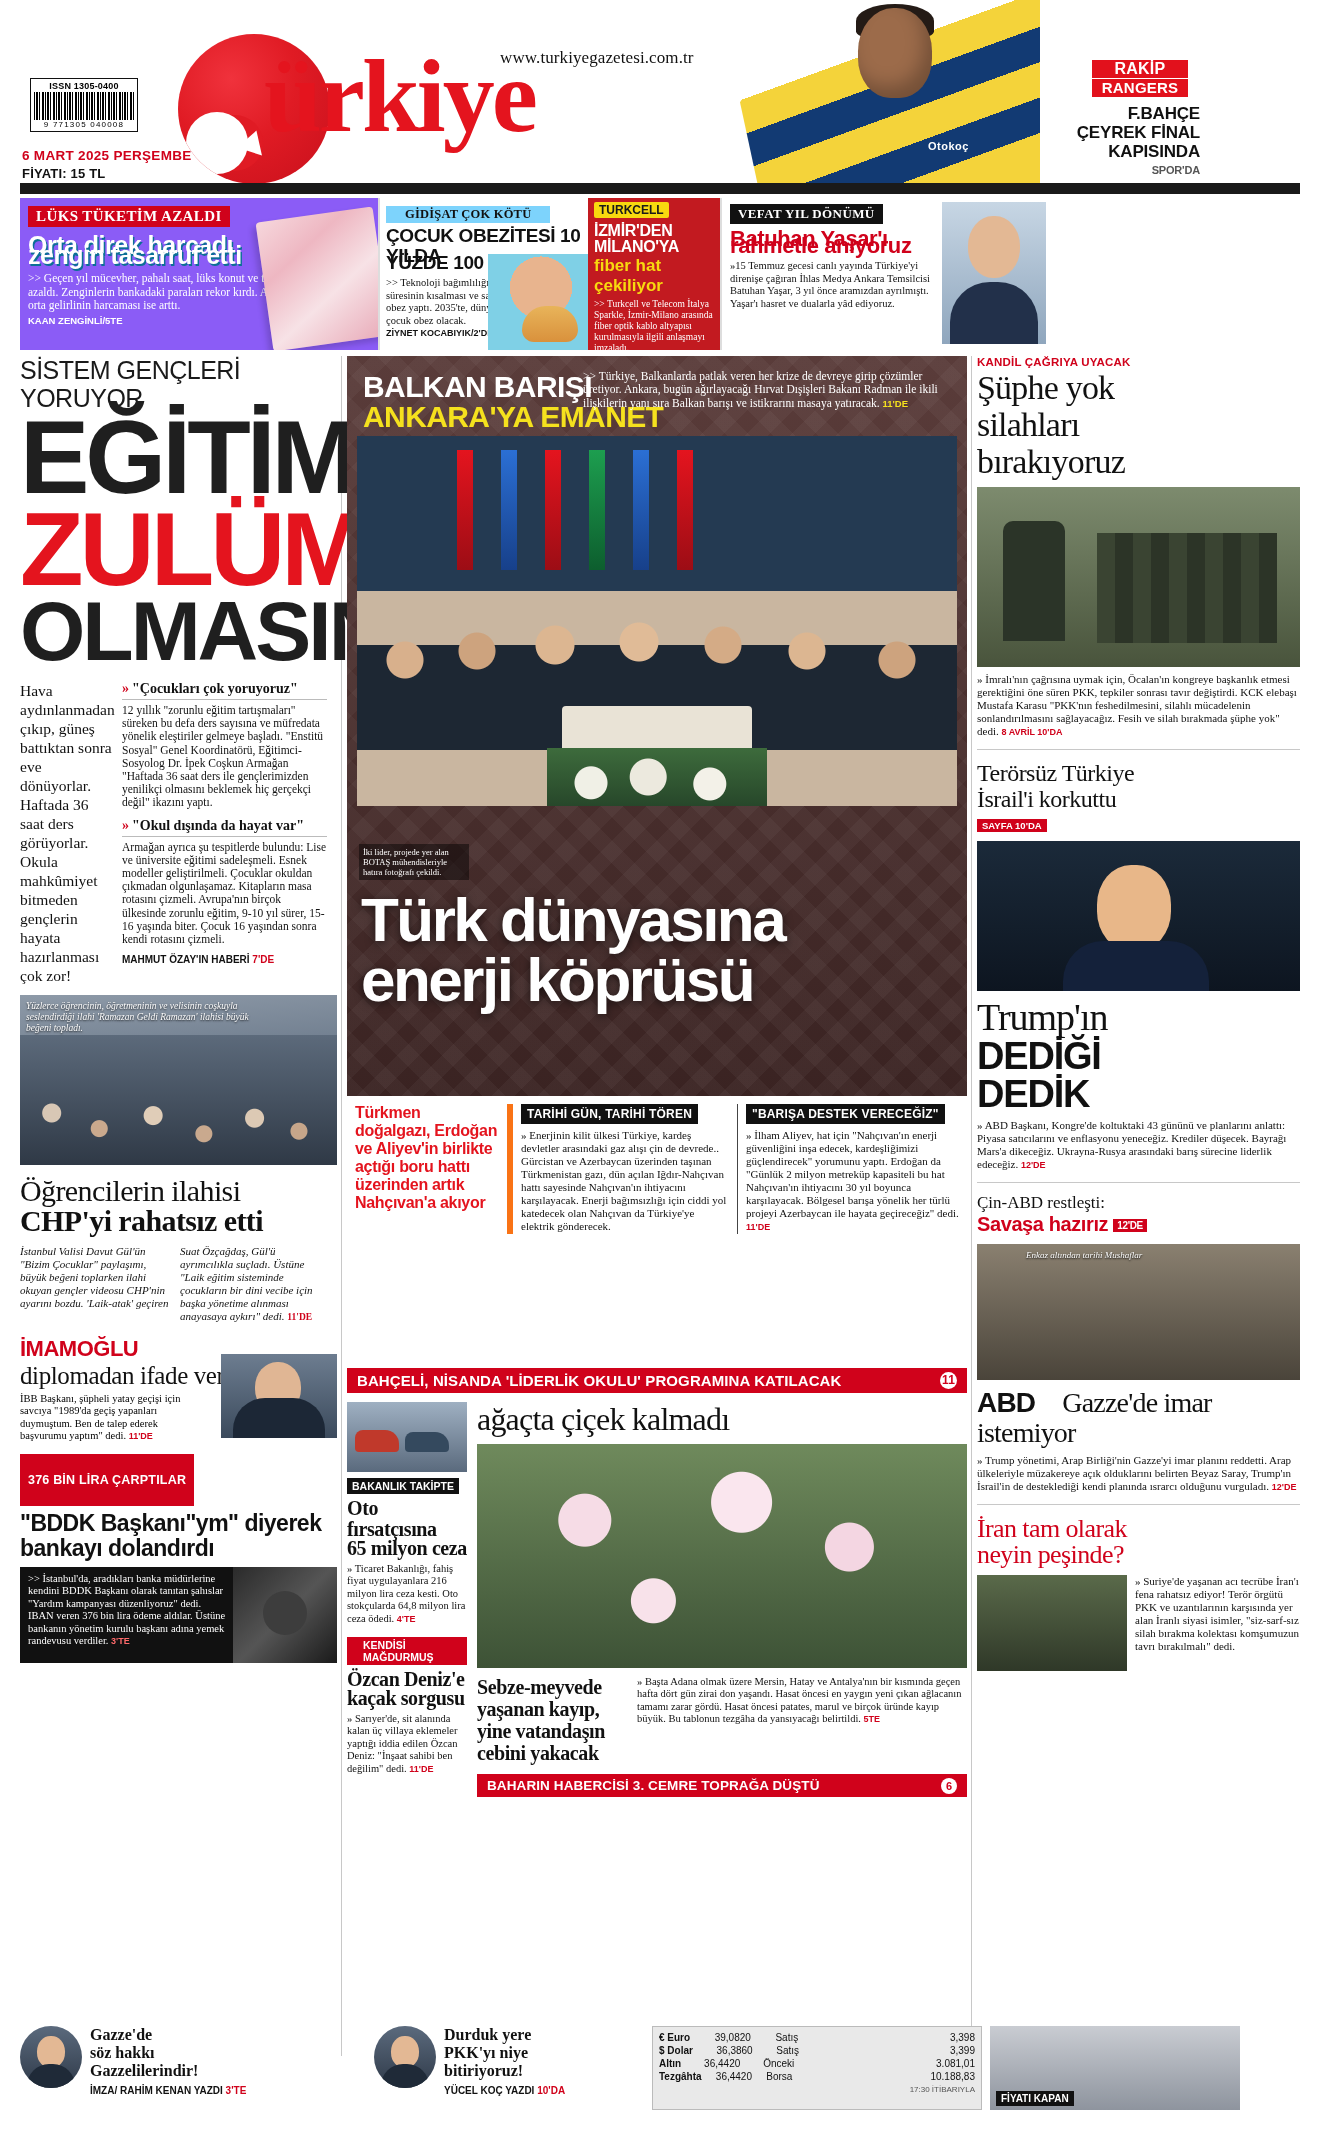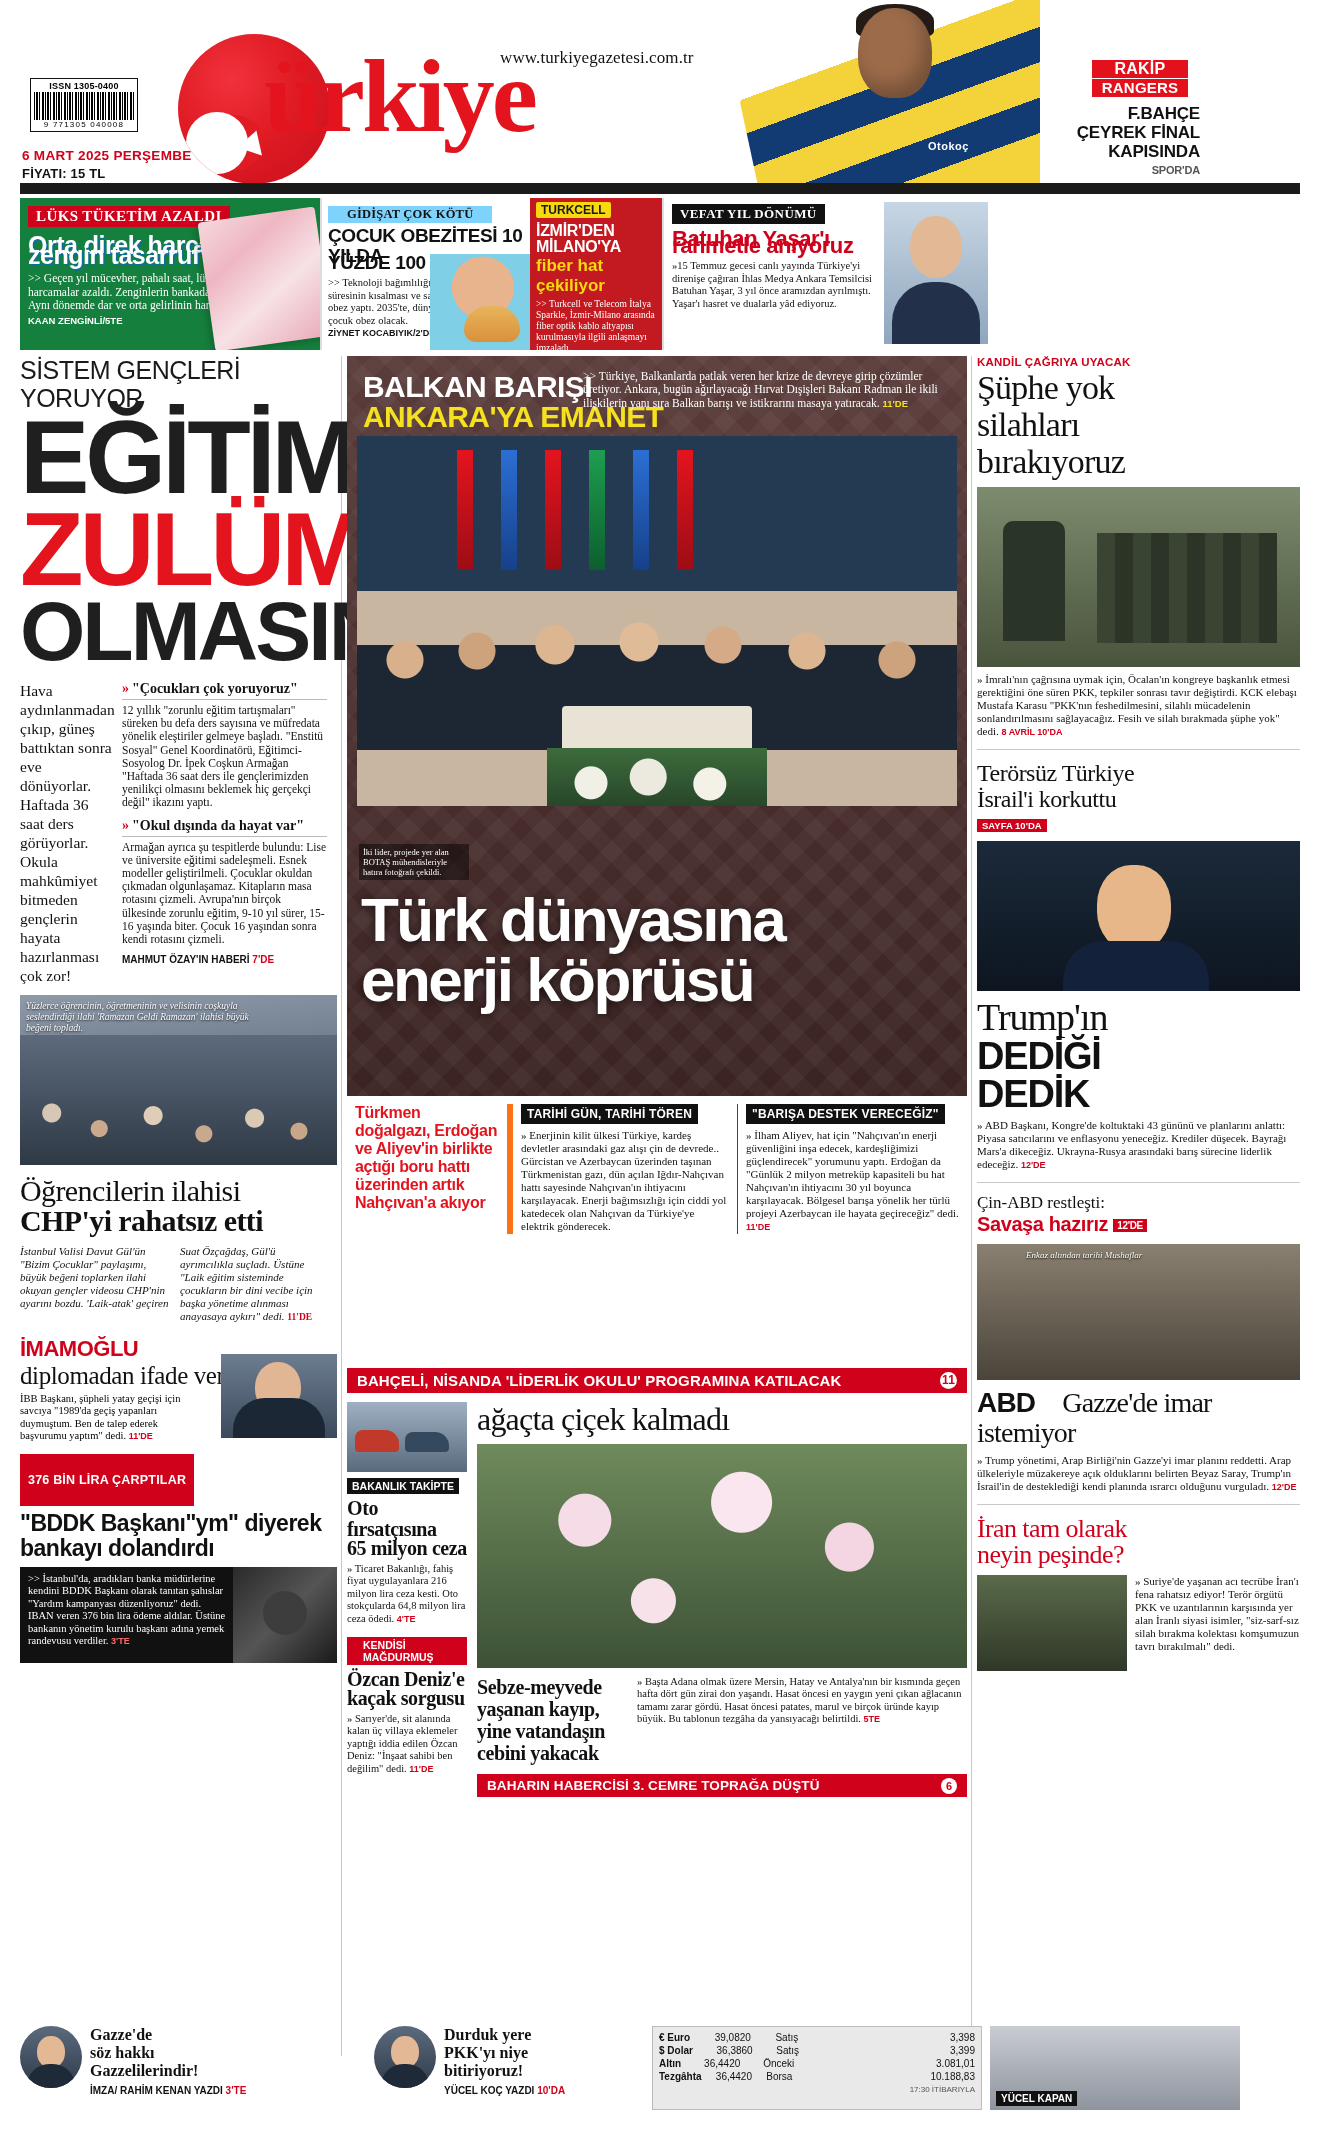--- a/index.html
+++ b/index.html
@@ -92,21 +92,21 @@
     font-size: 17px; line-height: 19px; color: #111; letter-spacing: -.2px;
   }
   .spor-da { font-size: 11px; color: #555; font-weight: 700; }
 
   
   .black-bar { position: absolute; left: 20px; top: 183px; width: 1280px; height: 11px; background: #1a1a1a; }
 
   
   .promo-strip { position: absolute; left: 20px; top: 198px; width: 1280px; height: 152px; display: flex; gap: 0; }
   .promo { position: relative; overflow: hidden; height: 152px; }
-  .promo-a { width: 300px; background: #15803d; }
+  .promo-a { width: 358px; background: #8b5cf6; }
   .promo-b { width: 210px; background: #ffffff; border-left: 2px solid #ddd; }
   .promo-c { width: 132px; background: #c21a20; }
   .promo-d { width: 330px; background: #ffffff; border-left: 2px solid #ddd; }
   .kicker-red {
     display: inline-block; background: #d0021b; color: #fff;
     font-family: "Liberation Serif", serif; font-weight: 700;
     font-size: 15px; padding: 2px 8px; letter-spacing: .4px;
   }
   .kicker-yellow {
     display: inline-block; background: #7dd3fc; color: #111;
@@ -654,18 +654,18 @@
           <span class="fx-name">Tezgâhta</span>
           <span>36,4420</span>
           <span class="fx-col2">Borsa</span>
           <span>10.188,83</span>
         </div>
         <div class="fx-time">17:30 İTİBARIYLA</div>
       </div>
     </div>
     <div class="bs">
       <div class="bs-last">
-        <div class="nm">YÜCEL KAPAN</div>
+        <div class="nm">FİYATI KAPAN</div>
       </div>
     </div>
   </div>
 
 </div>
 
 </body></html>

